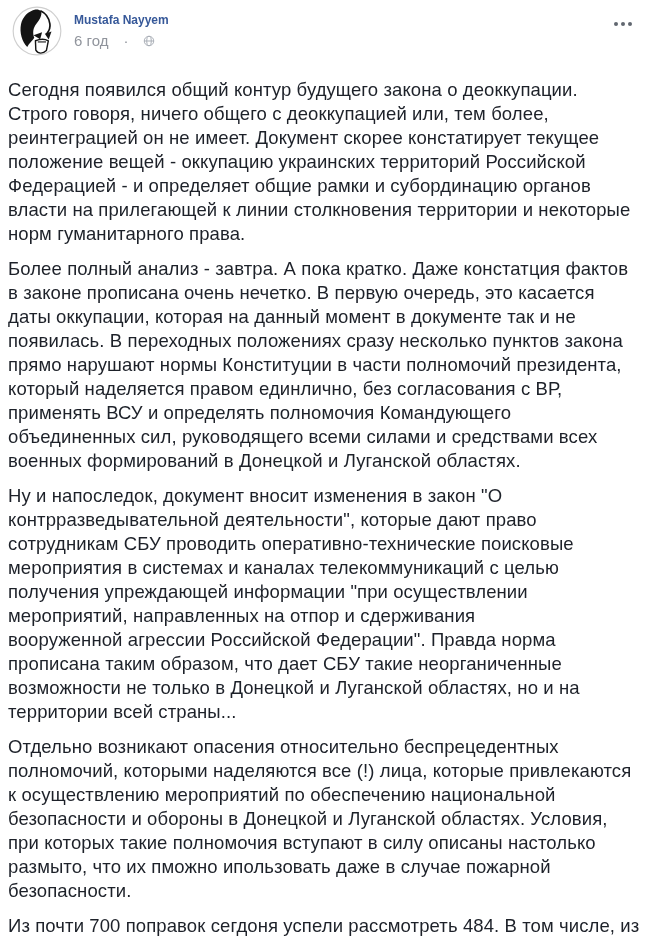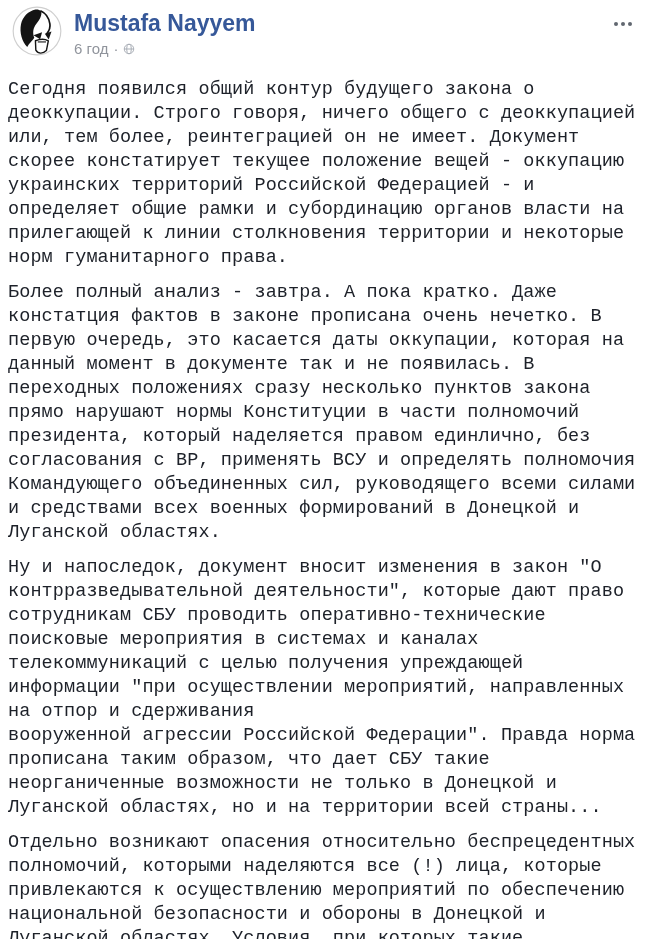--- a/index.html
+++ b/index.html
@@ -22,34 +22,34 @@
   .avatar-wrap {
     width: 50px;
     height: 50px;
     flex: 0 0 50px;
     margin-right: 12px;
     cursor: pointer;
   }
   .avatar-wrap svg { display: block; width: 50px; height: 50px; }
   .header-info { padding-top: 4px; }
   .author-name {
-    font-size: 23px;
+    font-size: 12px;
     font-weight: bold;
     color: #365899;
     text-decoration: none;
     line-height: 1.15;
     display: inline-block;
   }
   .meta-row {
     display: flex;
     align-items: center;
     margin-top: 4px;
     font-size: 15px;
     color: #90949c;
-    gap: 5px;
+    gap: 15px;
   }
   .meta-row .sep { color: #90949c; }
   .globe { width: 12px; height: 12px; display: inline-block; }
   .menu-dots {
     position: absolute;
     right: 16px;
     top: 18px;
     display: flex;
     gap: 3px;
     padding: 4px 2px;
@@ -63,21 +63,20 @@
   }
   .post-body {
     padding: 14px 10px 0 8px;
     font-size: 18.5px;
     line-height: 24px;
     letter-spacing: 0.1px;
   }
   .post-body p {
     margin: 0 0 11px 0;
     white-space: pre-wrap;
-    font-family: Liberation Mono, monospace;
   }
   .post-body p:last-child { margin-bottom: 0; }
 </style>
 </head>
 <body>
 
 <div class="post-header">
 
   <div class="avatar-wrap">
     <svg viewBox="0 0 64 64">

